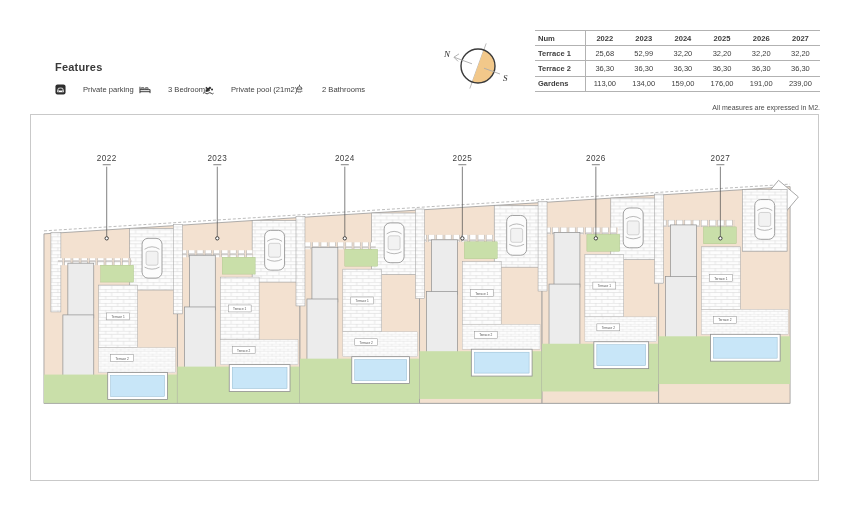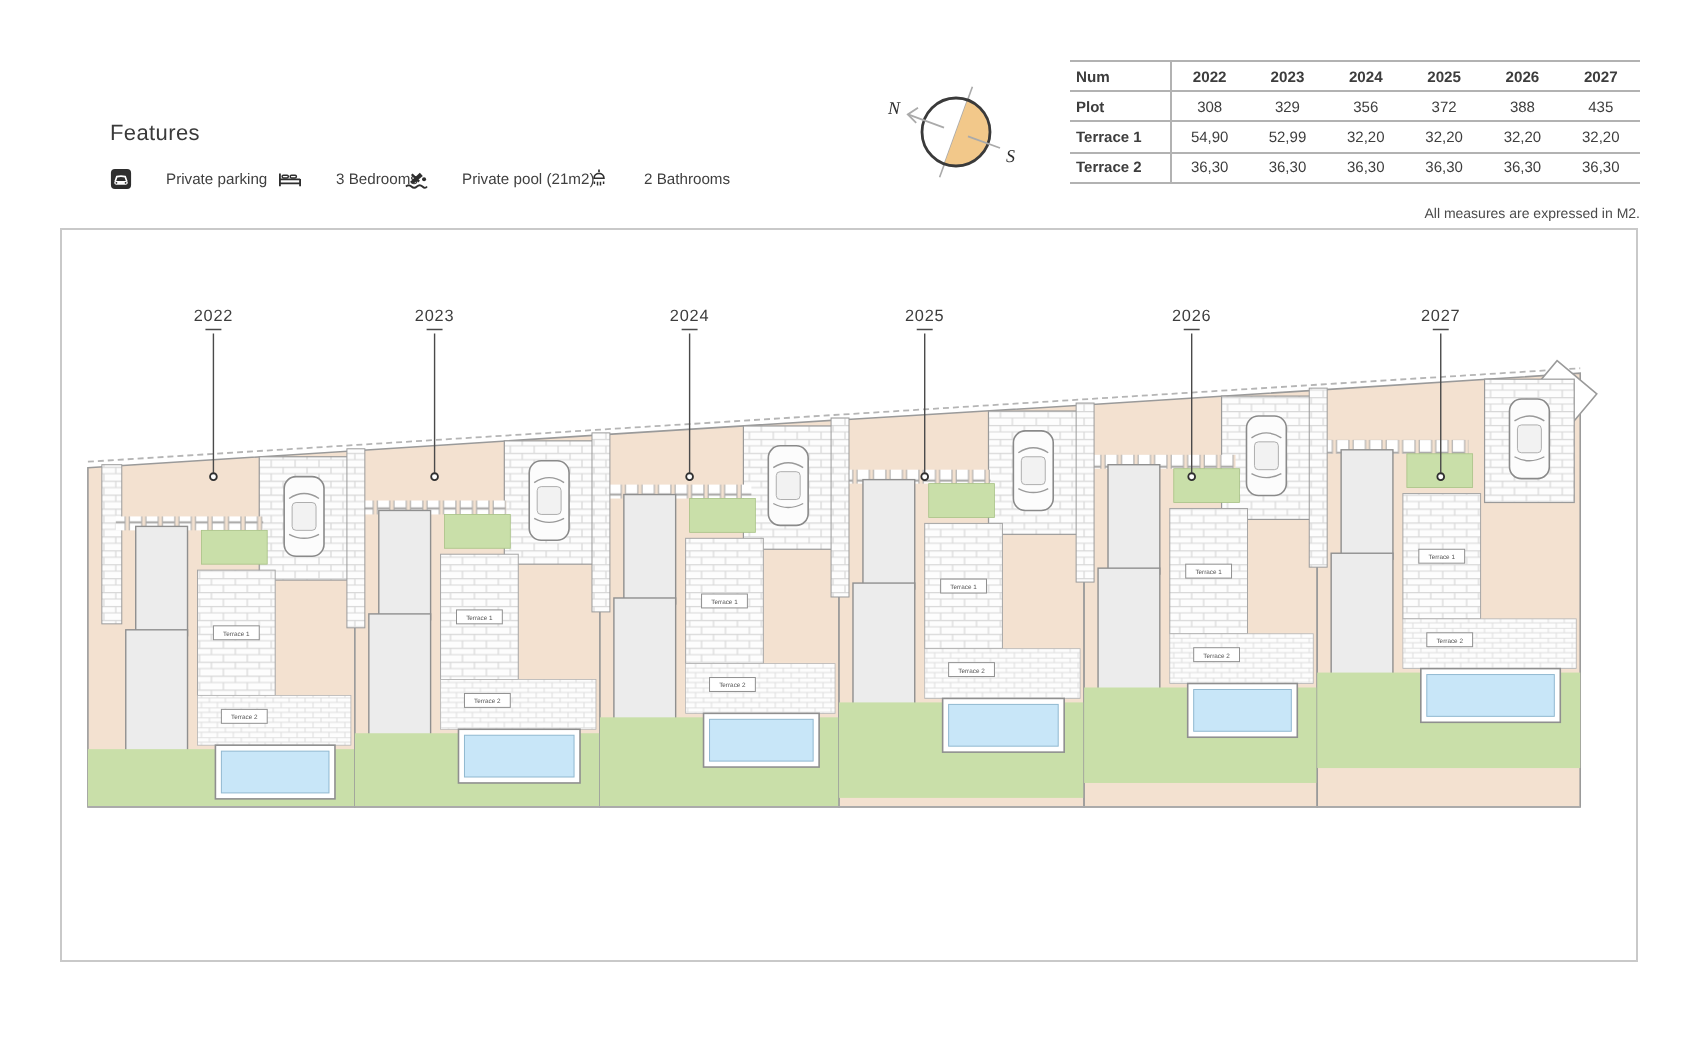--- a/index.html
+++ b/index.html
@@ -1,20 +1,20 @@
 <!DOCTYPE html>
 <html><head>
 <meta charset="utf-8">
 <style>
   html,body{margin:0;padding:0;width:850px;height:530px;overflow:hidden;background:#ffffff;
     font-family:"Liberation Sans",sans-serif;color:#3d3d3d;}
   .page{position:absolute;inset:0;width:850px;height:530px;}
 
   
-  .features-heading{position:absolute;left:55px;top:61px;font-size:11px;font-weight:normal;
+  .features-heading{position:absolute;left:55px;top:61px;font-size:11px;font-weight:bold;
     letter-spacing:.2px;color:#3a3a3a;}
   .legend-item{position:absolute;top:84px;display:flex;align-items:center;gap:17px;
     font-size:7.6px;color:#3f3f3f;white-space:nowrap;}
   .legend-item svg{display:block;}
   .li-0{left:55px}.li-1{left:139px}.li-2{left:202px}.li-3{left:294px}
 
   
   .compass{position:absolute;left:432px;top:30px;}
   .compass text{font-family:"Liberation Serif",serif;font-style:italic;font-size:9px;fill:#2e2e2e;}
 
@@ -118,45 +118,45 @@
         <th>2022</th>
         <th>2023</th>
         <th>2024</th>
         <th>2025</th>
         <th>2026</th>
         <th>2027</th>
       </tr>
     </thead>
     <tbody>
       <tr>
-        <td>Plot</td>
-        <td>308</td>
-        <td>329</td>
-        <td>356</td>
-        <td>372</td>
-        <td>388</td>
-        <td>435</td>
-      </tr>
-      <tr>
         <td>Terrace 1</td>
-        <td>54,90</td>
+        <td>25,68</td>
         <td>52,99</td>
         <td>32,20</td>
         <td>32,20</td>
         <td>32,20</td>
         <td>32,20</td>
       </tr>
       <tr>
         <td>Terrace 2</td>
         <td>36,30</td>
         <td>36,30</td>
         <td>36,30</td>
         <td>36,30</td>
         <td>36,30</td>
         <td>36,30</td>
+      </tr>
+      <tr>
+        <td>Gardens</td>
+        <td>113,00</td>
+        <td>134,00</td>
+        <td>159,00</td>
+        <td>176,00</td>
+        <td>191,00</td>
+        <td>239,00</td>
       </tr>
     </tbody>
   </table>
   <div class="footnote">All measures are expressed in M2.</div>
 
   <div class="plan-box">
   <svg viewBox="0 0 790 367" preserveAspectRatio="none">
     <defs>
       <pattern id="brick" width="12" height="7" patternUnits="userSpaceOnUse">
         <rect width="12" height="7" fill="#fdfdfd"></rect>

